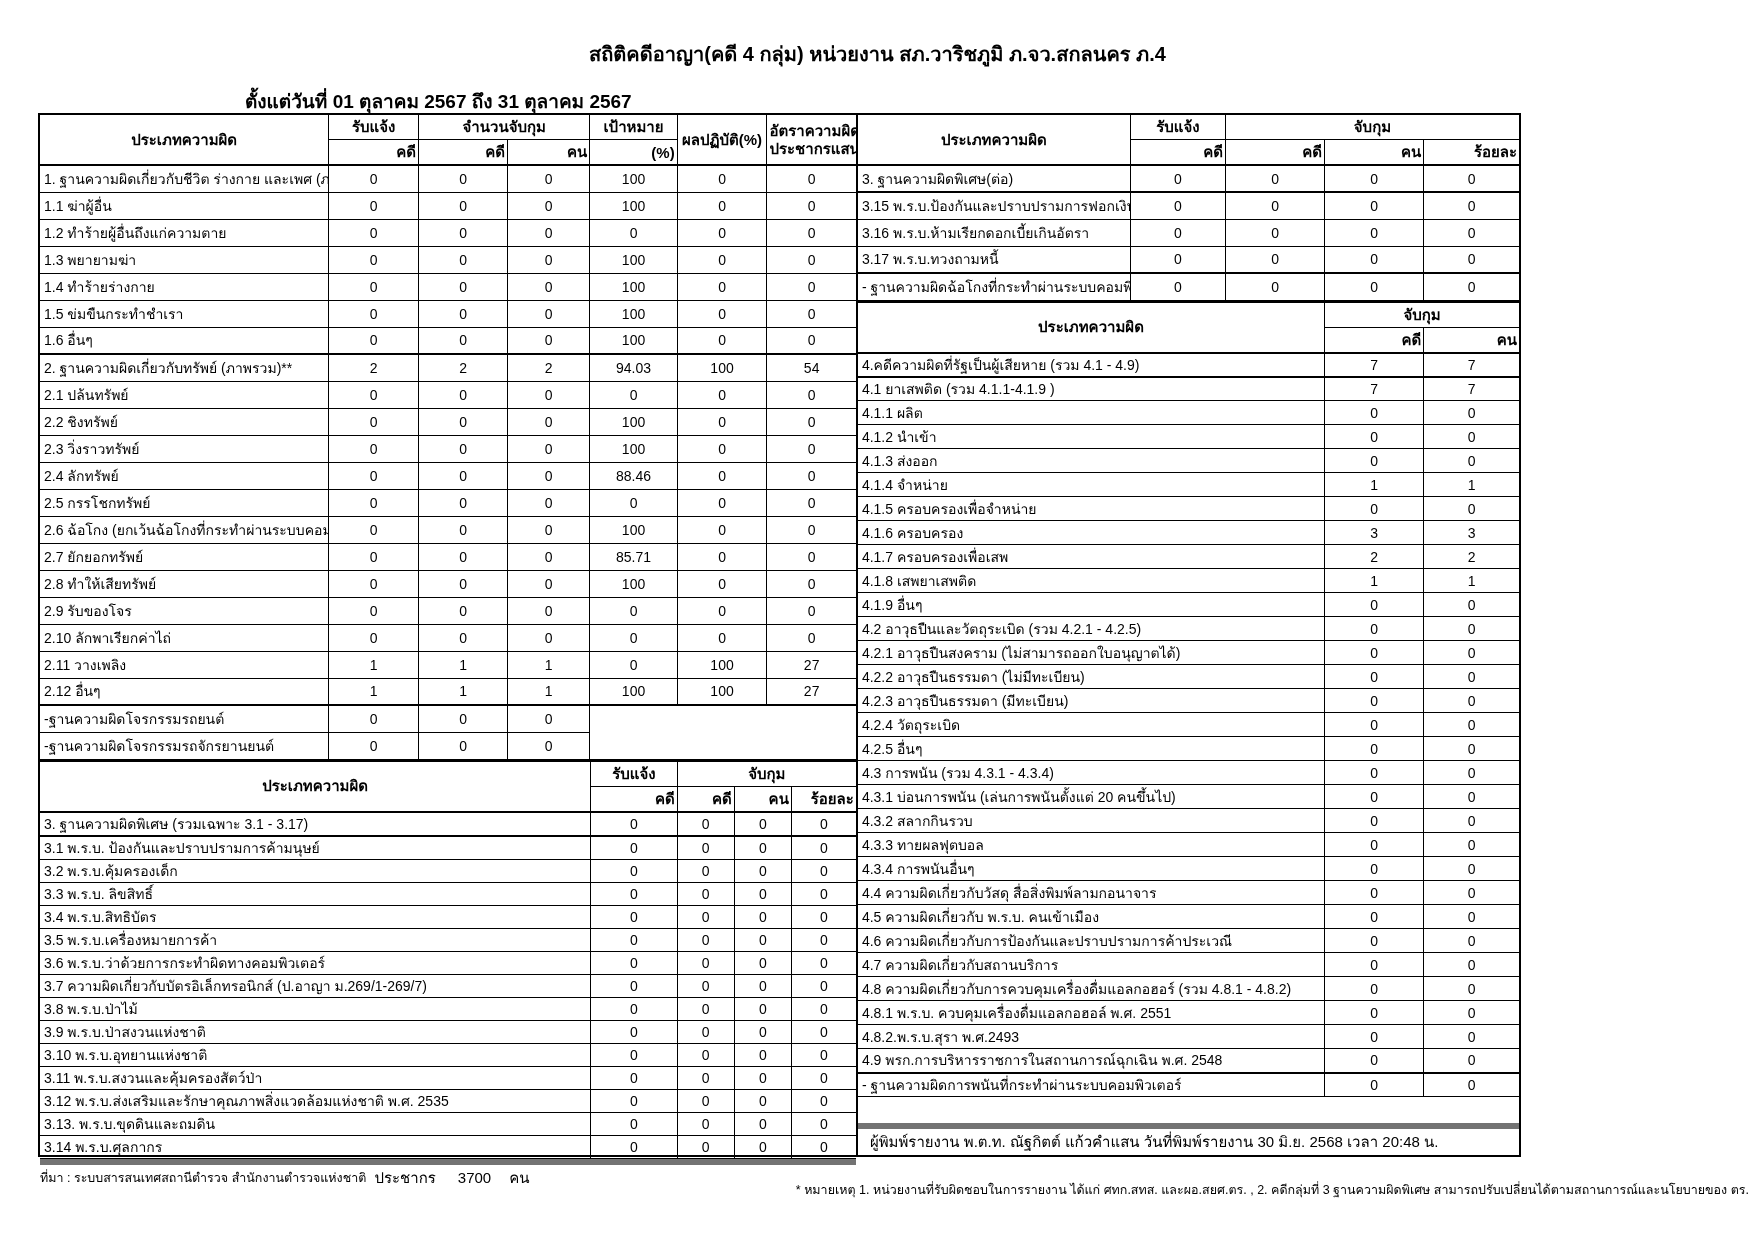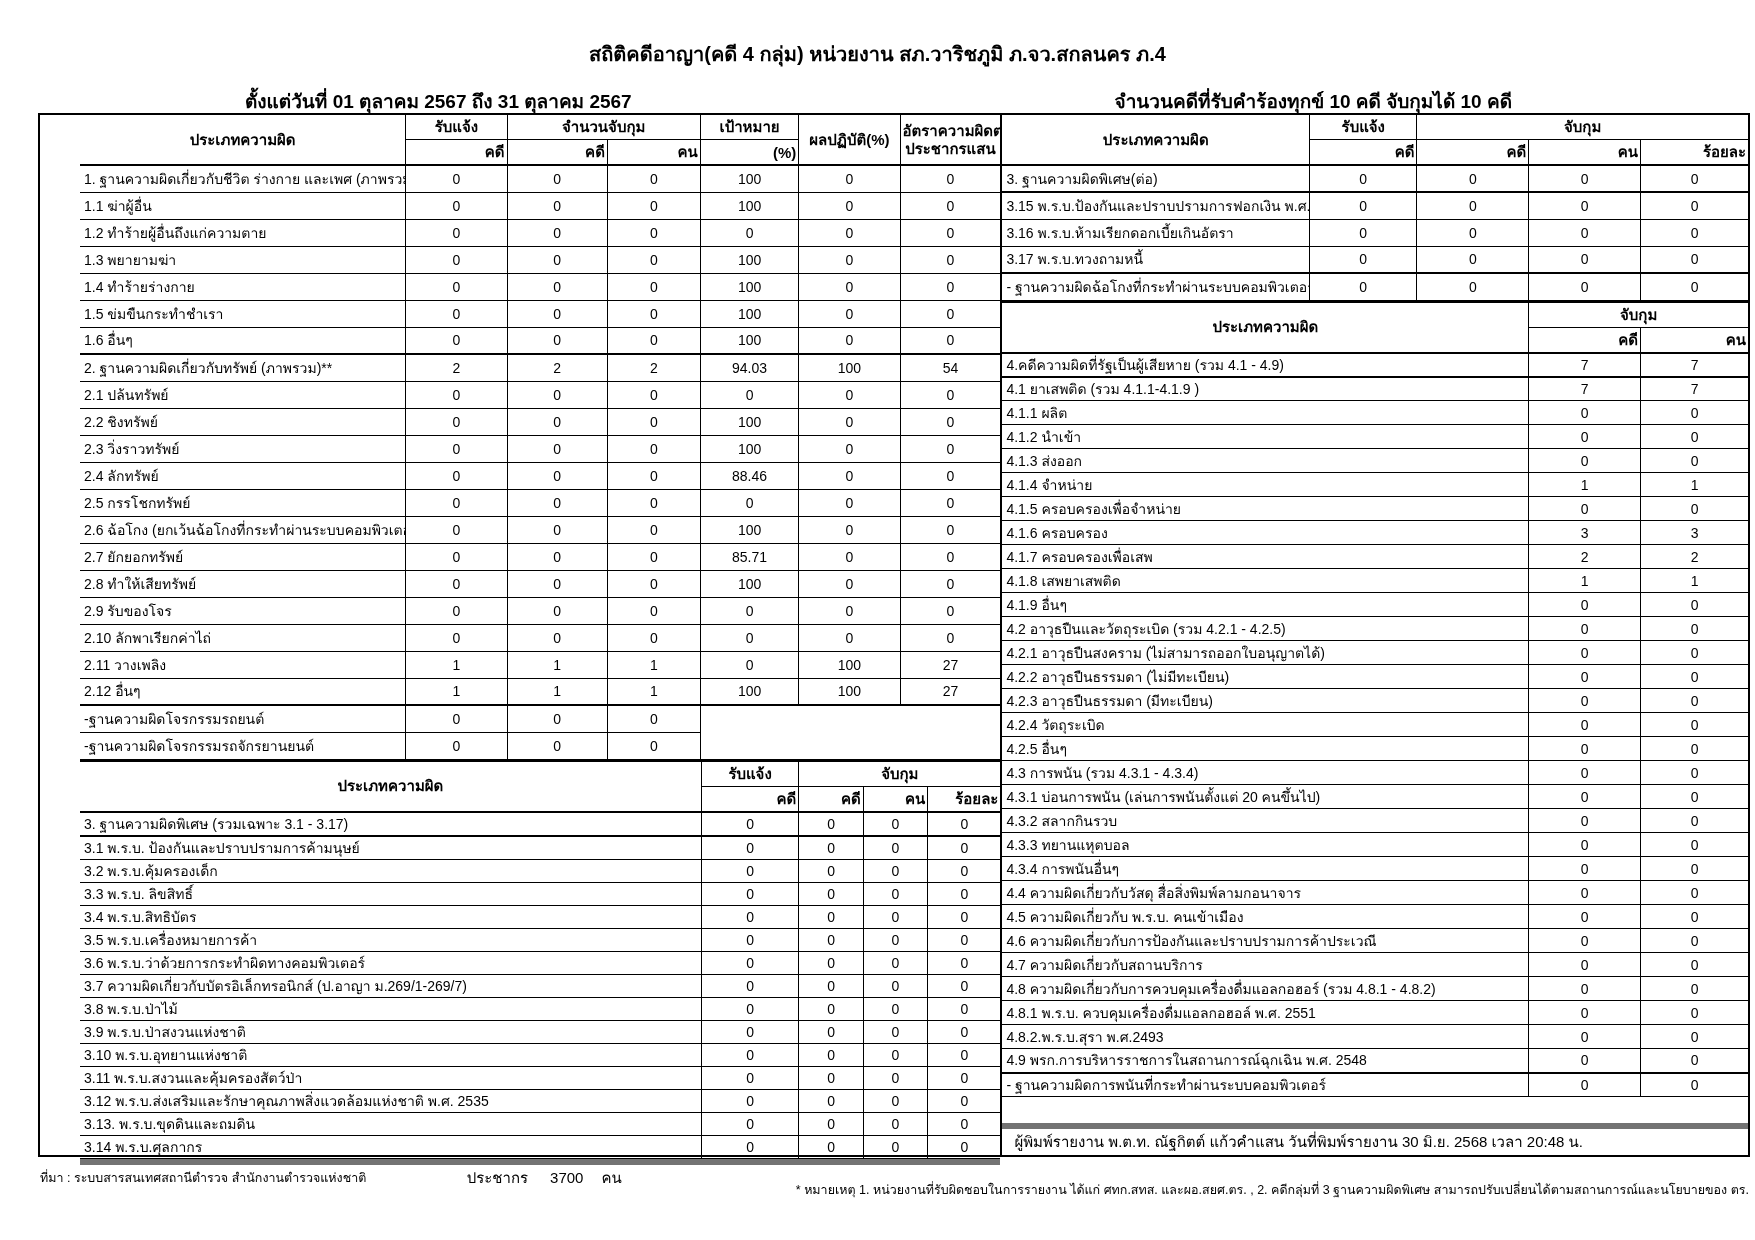--- a/index.html
+++ b/index.html
@@ -7,22 +7,22 @@
     width:1755px;height:1240px;position:relative;
     font-family:"Liberation Sans","DejaVu Sans",sans-serif;color:#000;
   }
   .title{ text-align:center; font-weight:bold; font-size:20px; padding-top:38px; }
   .subrow{
     display:flex; justify-content:space-between; align-items:flex-end;
     font-weight:bold; font-size:19px;
     padding:16px 243px 0 245px;
   }
   .main-table{
-    position:absolute; left:38px; top:113px; width:1712px; height:1044px;
-    border:2px solid #000; display:flex; box-sizing:border-box;padding-left:40px;
+    position:absolute; left:38px; top:113px; width:1483px; height:1044px;
+    border:2px solid #000; display:flex; box-sizing:border-box;
   }
   .side{ display:flex; flex-direction:column; box-sizing:border-box; }
   .side-left{ width:55.3%; border-right:2px solid #000; }
   .side-right{ width:44.7%; }
   table{ border-collapse:collapse; width:100%; table-layout:fixed; }
   td,th{
     border:1px solid #000; font-size:14px; padding:0 4px;
     overflow:hidden; white-space:nowrap; box-sizing:border-box;
   }
   th{ font-weight:bold; font-size:15px; text-align:center; padding:0 2px; }
@@ -54,21 +54,20 @@
   .foot-left{ position:absolute; left:40px; top:1168px; font-size:12.5px;text-align:right; }
   .foot-right{ position:absolute; right:6px; top:1180px; font-size:12.5px; }
 </style>
 </head>
 <body>
 
 <div class="title">สถิติคดีอาญา(คดี 4 กลุ่ม) หน่วยงาน สภ.วาริชภูมิ ภ.จว.สกลนคร ภ.4</div>
 
 <div class="subrow">
   <span>ตั้งแต่วันที่ 01 ตุลาคม 2567 ถึง 31 ตุลาคม 2567</span>
-  <span>จำนวนคดีที่รับคำร้องทุกข์  10 คดี  จับกุมได้  10 คดี</span>
 </div>
 
 <div class="main-table">
 
   <div class="side side-left">
     <table class="first t-main">
       <colgroup>
         <col style="width:35.4%">
           <col style="width:11%">
           <col style="width:10.9%">
@@ -606,21 +605,21 @@
             <td class="lbl" colspan="3">4.3.1 บ่อนการพนัน (เล่นการพนันตั้งแต่ 20 คนขึ้นไป)</td>
             <td class="num">0</td>
             <td class="num">0</td>
           </tr>
           <tr>
             <td class="lbl" colspan="3">4.3.2 สลากกินรวบ</td>
             <td class="num">0</td>
             <td class="num">0</td>
           </tr>
           <tr>
-            <td class="lbl" colspan="3">4.3.3 ทยานแหุตบอล</td>
+            <td class="lbl" colspan="3">4.3.3 ทายผลฟุตบอล</td>
             <td class="num">0</td>
             <td class="num">0</td>
           </tr>
           <tr>
             <td class="lbl" colspan="3">4.3.4 การพนันอื่นๆ</td>
             <td class="num">0</td>
             <td class="num">0</td>
           </tr>
           <tr>
             <td class="lbl" colspan="3">4.4 ความผิดเกี่ยวกับวัสดุ สื่อสิ่งพิมพ์ลามกอนาจาร</td>

